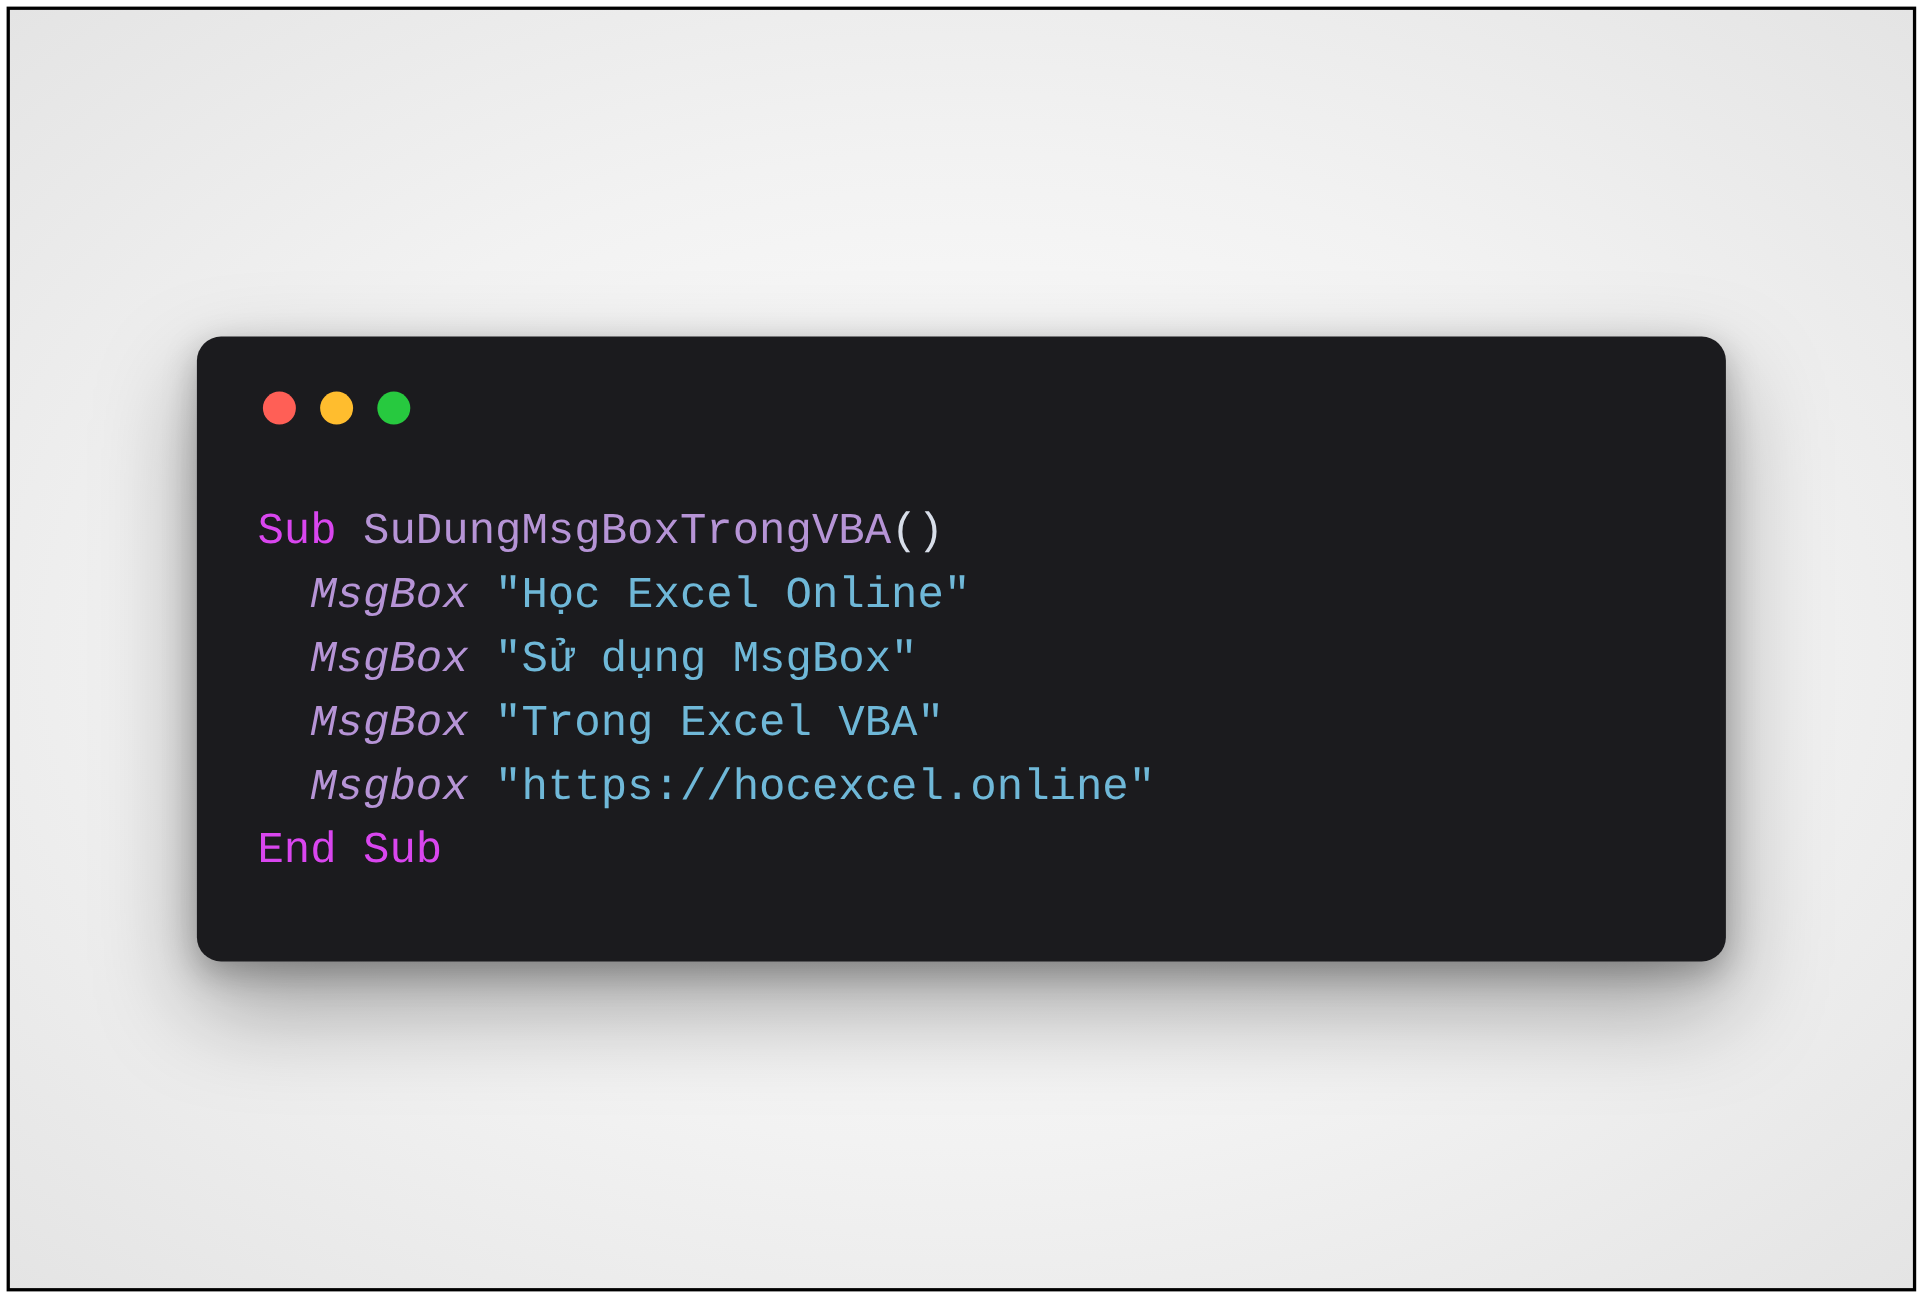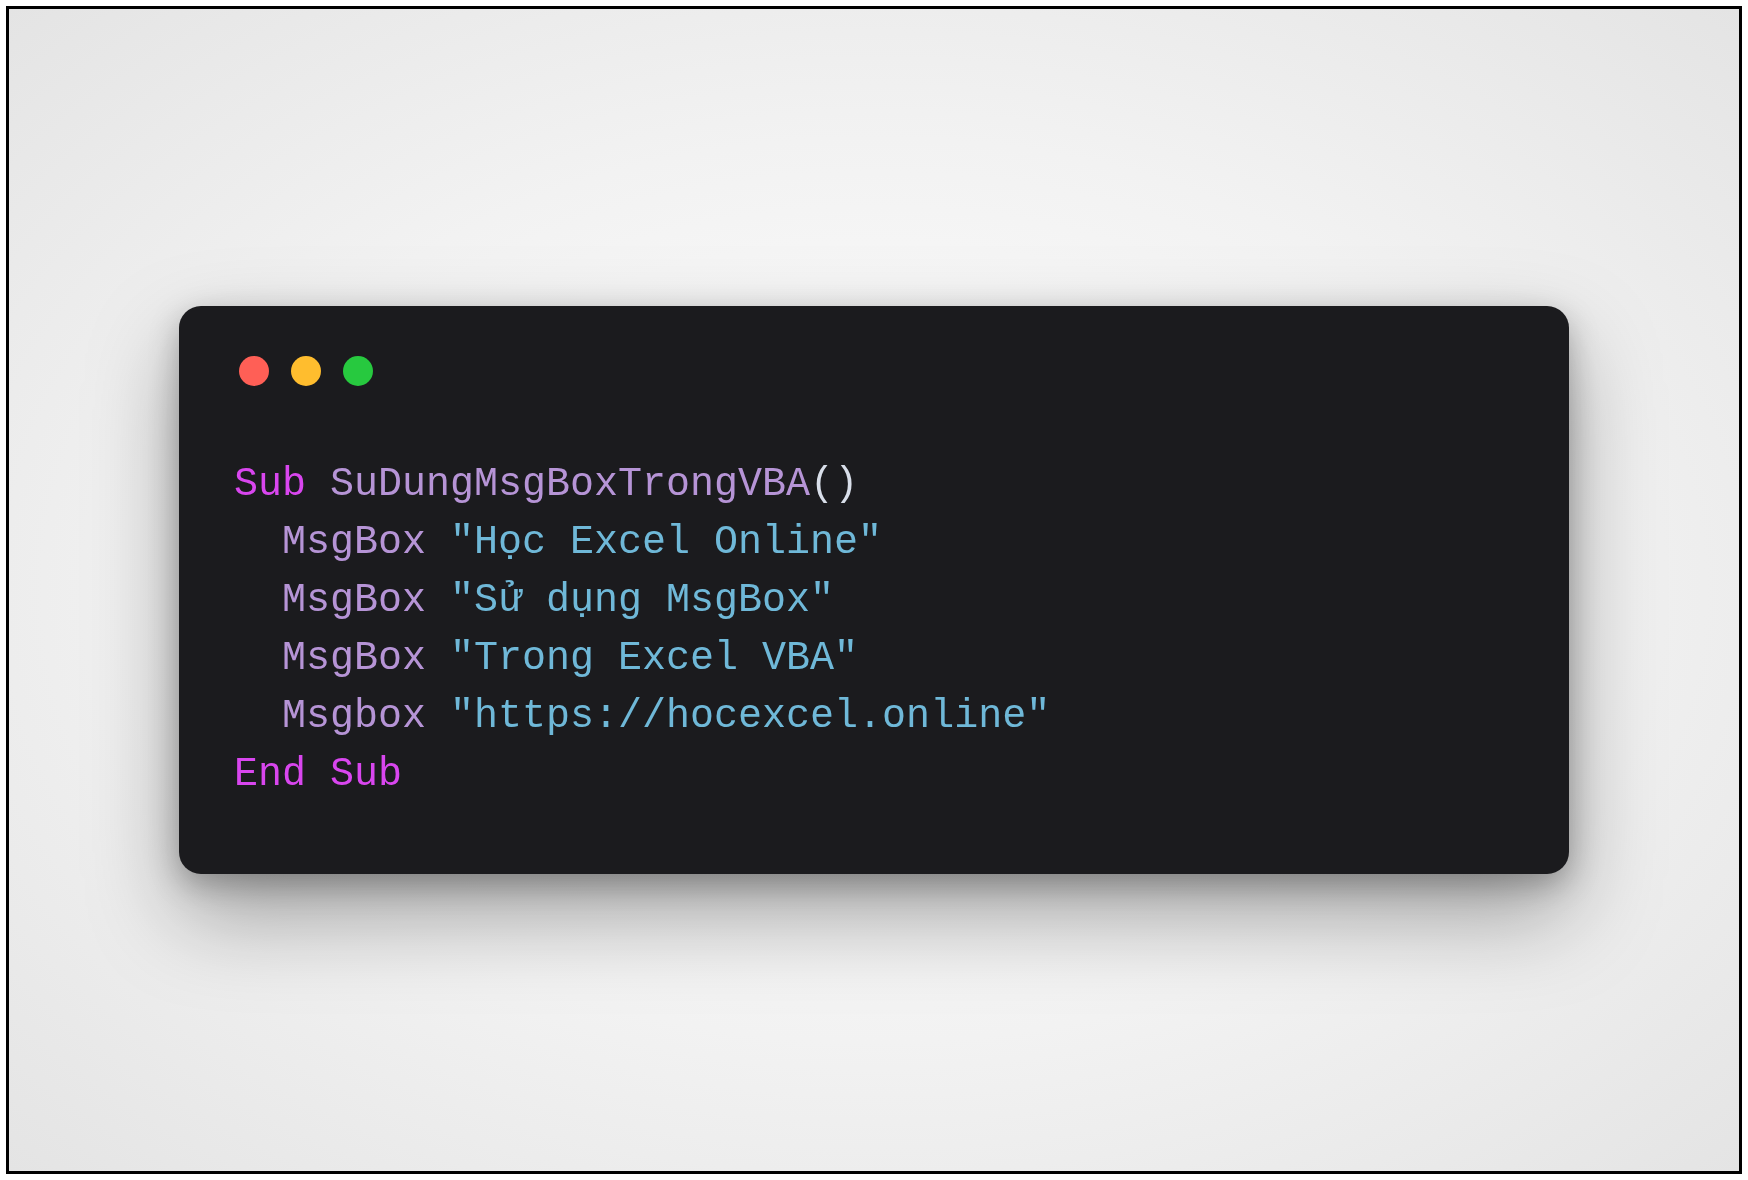--- a/index.html
+++ b/index.html
@@ -46,21 +46,21 @@
   .tl-green  { background: #27c93f; }
 
   .code-block {
     font-size: 40px;
     line-height: 1.45;
     white-space: pre;
     color: #d8dee9;
   }
   .tok-keyword  { color: #d946ef; } 
   .tok-funcname { color: #b694d6; text-align: right; } 
-  .tok-call     { color: #b694d6; } 
+  .tok-call     { color: #b694d6; font-style: italic; } 
   .tok-paren    { color: #d8dee9; }
   .tok-string   { color: #6fb8d8; } 
   .indent { display: inline-block; width: 2ch; }
 </style>
 </head>
 <body>
 
 <div class="outer-frame">
   <div class="code-window">
 

